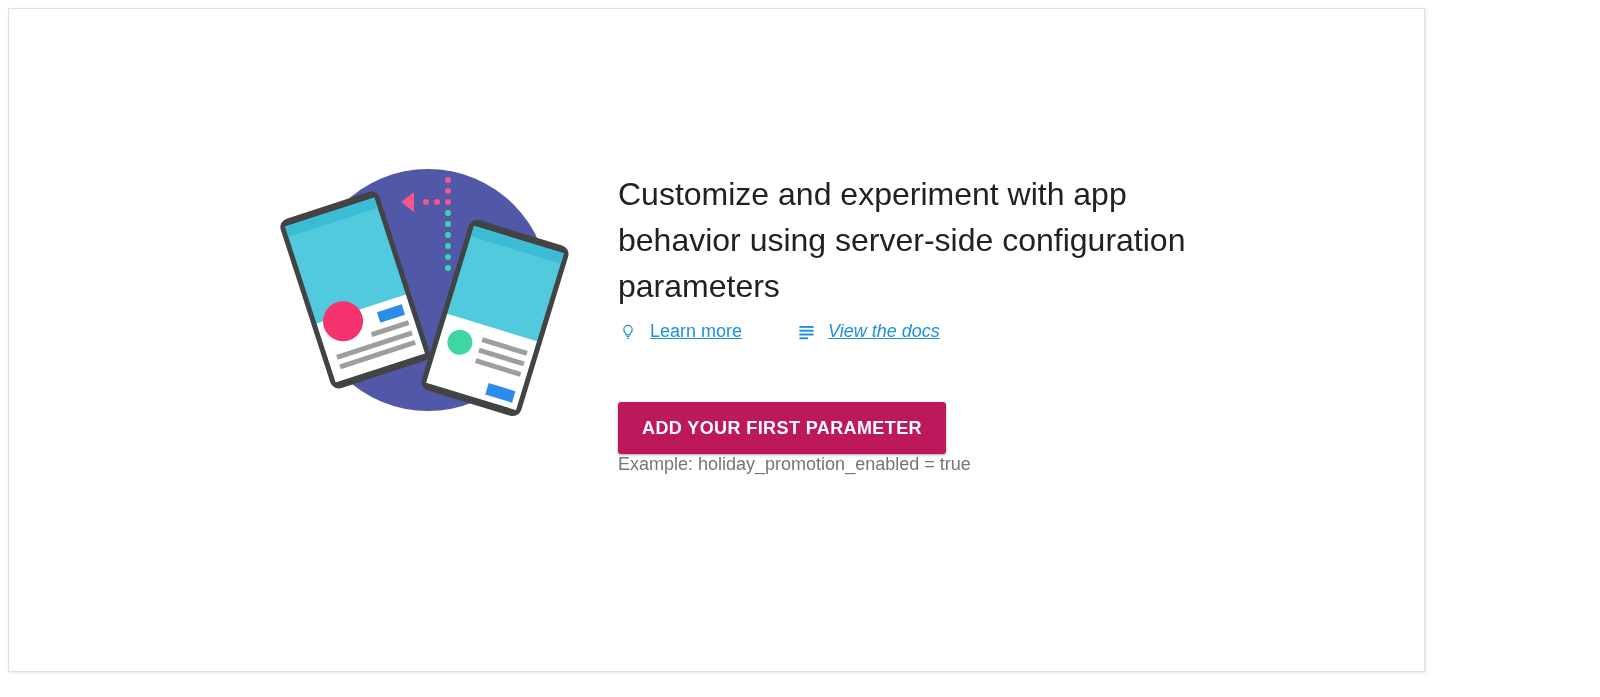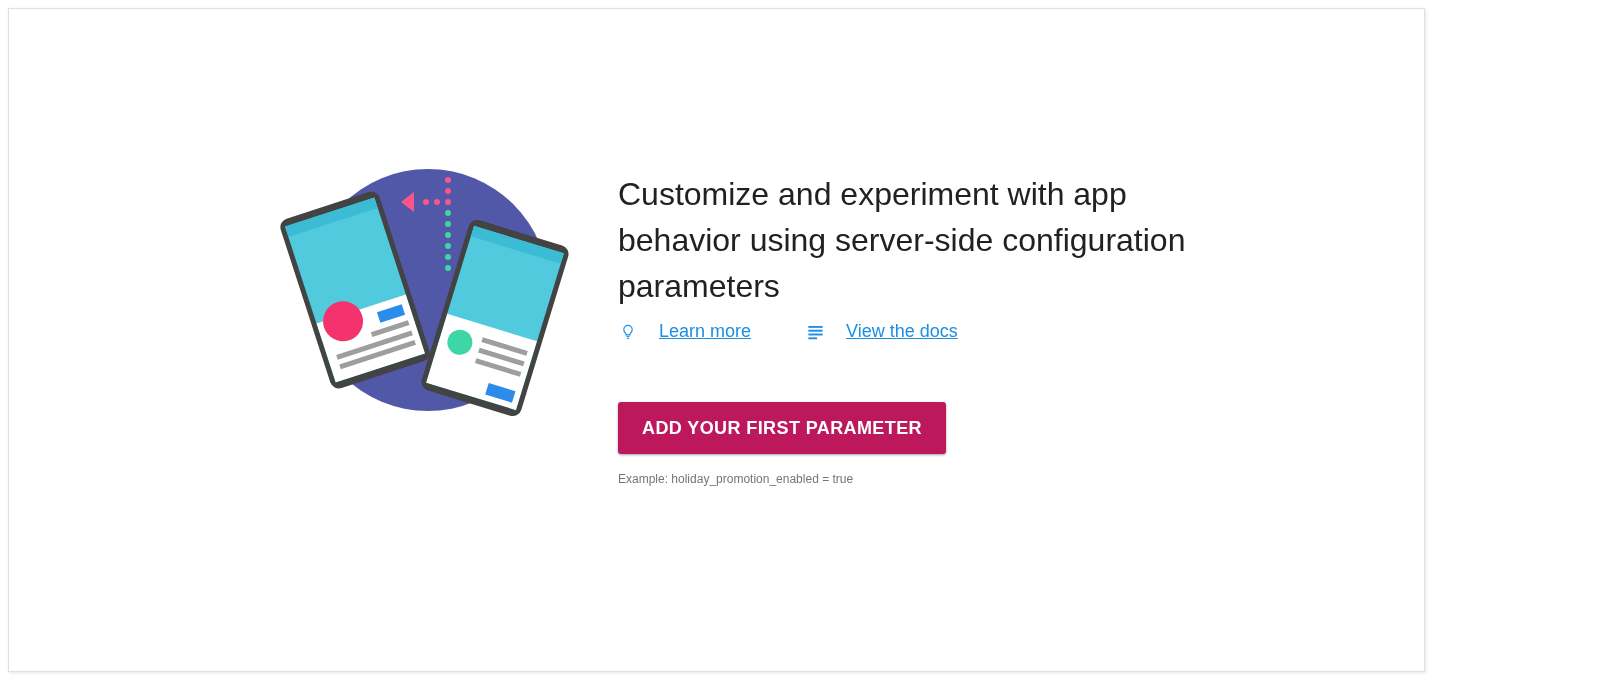--- a/index.html
+++ b/index.html
@@ -178,26 +178,25 @@
     display: flex;
     align-items: center;
   }
   .link {
     display: inline-flex;
     align-items: center;
     color: #1a8fe3;
     font-size: 18px;
     text-decoration: none;
     cursor: pointer;
-    gap: 9px;
   }
   .link .link-label {
     text-decoration: underline;
   }
-  .link + .link { margin-left: 54px; }
+  .link + .link { margin-left: 54px; font-style: italic; }
   .link-icon {
     display: inline-flex;
     align-items: center;
     justify-content: center;
     width: 20px;
     height: 20px;
     margin-right: 12px;
   }
 
   .cta-button {
@@ -211,22 +210,21 @@
     font-size: 18px;
     font-weight: bold;
     letter-spacing: 0.4px;
     border: none;
     border-radius: 3px;
     box-shadow: 0 1px 3px rgba(0,0,0,0.22), 0 1px 2px rgba(0,0,0,0.16);
     cursor: pointer;
     font-family: "Liberation Sans", sans-serif;
   }
   .example-text {
-    margin-top: 18px;
-    font-size: 12px;
+    font-size: 18px;
     color: #757575;
   }
 </style>
 </head>
 <body>
 
 <div class="page-card">
 
   <div class="empty-state">
 

